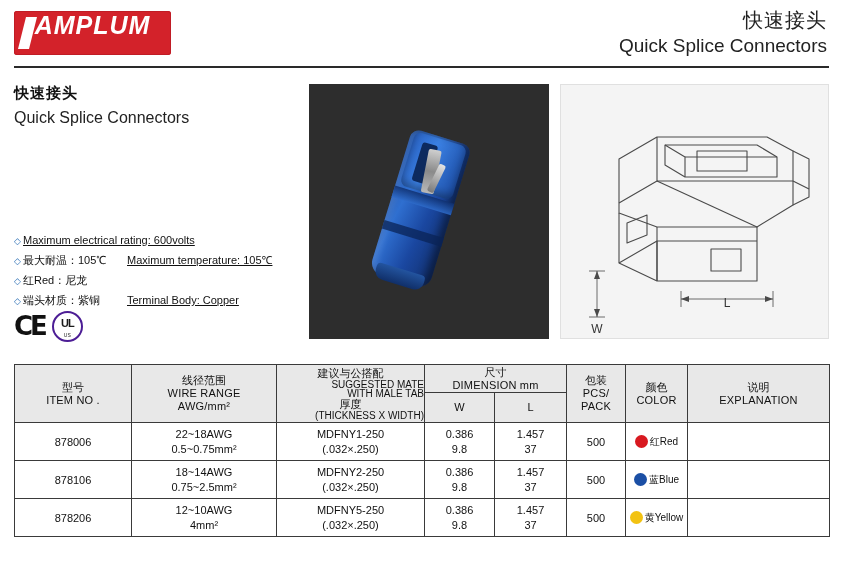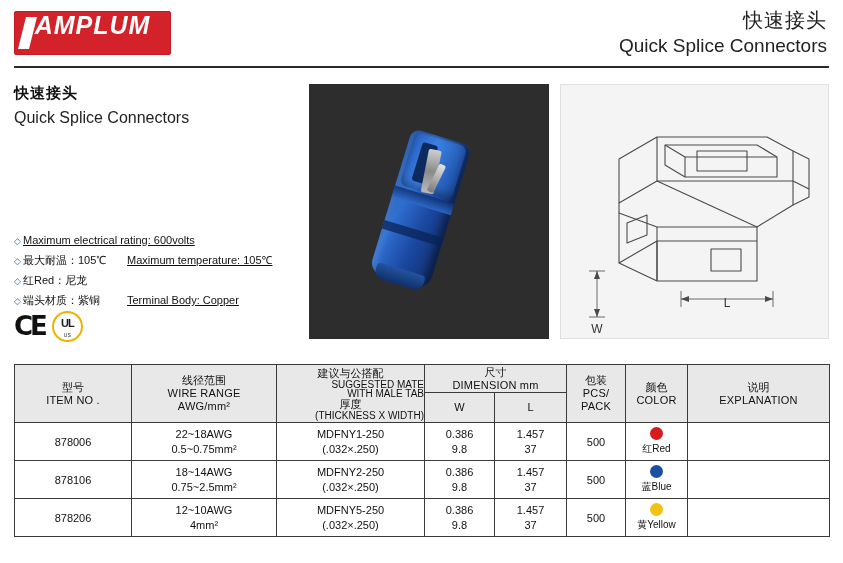--- a/index.html
+++ b/index.html
@@ -131,21 +131,21 @@
   }
   .ce-mark {
     font-size: 26px;
     font-weight: bold;
     letter-spacing: -3px;
     color: #111;
     font-family: "DejaVu Sans", sans-serif;
   }
   .ul-mark {
     width: 27px; height: 27px;
-    border: 2px solid #eab308;
+    border: 2px solid #4c1d95;
     border-radius: 50%;
     position: relative;
     display: inline-block;
   }
   .ul-mark span {
     position: absolute;
     left: 0; right: 0;
     top: 4px;
     text-align: center;
     font-size: 11px;
@@ -287,21 +287,20 @@
   .th-en { font-size: 11px; display: block; letter-spacing: .2px; }
   .th-small { font-size: 10px; display: block; line-height: 9px; text-align: right; }
   .hdr-tall { height: 56px; }
   .hdr-dim-top { height: 27px; }
   .hdr-dim-sub { height: 29px; }
 
   tbody td { height: 37px; background: #ffffff; }
   .cell-2line { line-height: 15px; }
   .color-cell-inner {
     display: flex;
-    flex-direction: column;
     align-items: center;
     justify-content: center;
     gap: 2px;
   }
   .dot {
     width: 13px; height: 13px;
     border-radius: 50%;
     display: block;
   }
   .color-label { font-size: 10px; }

